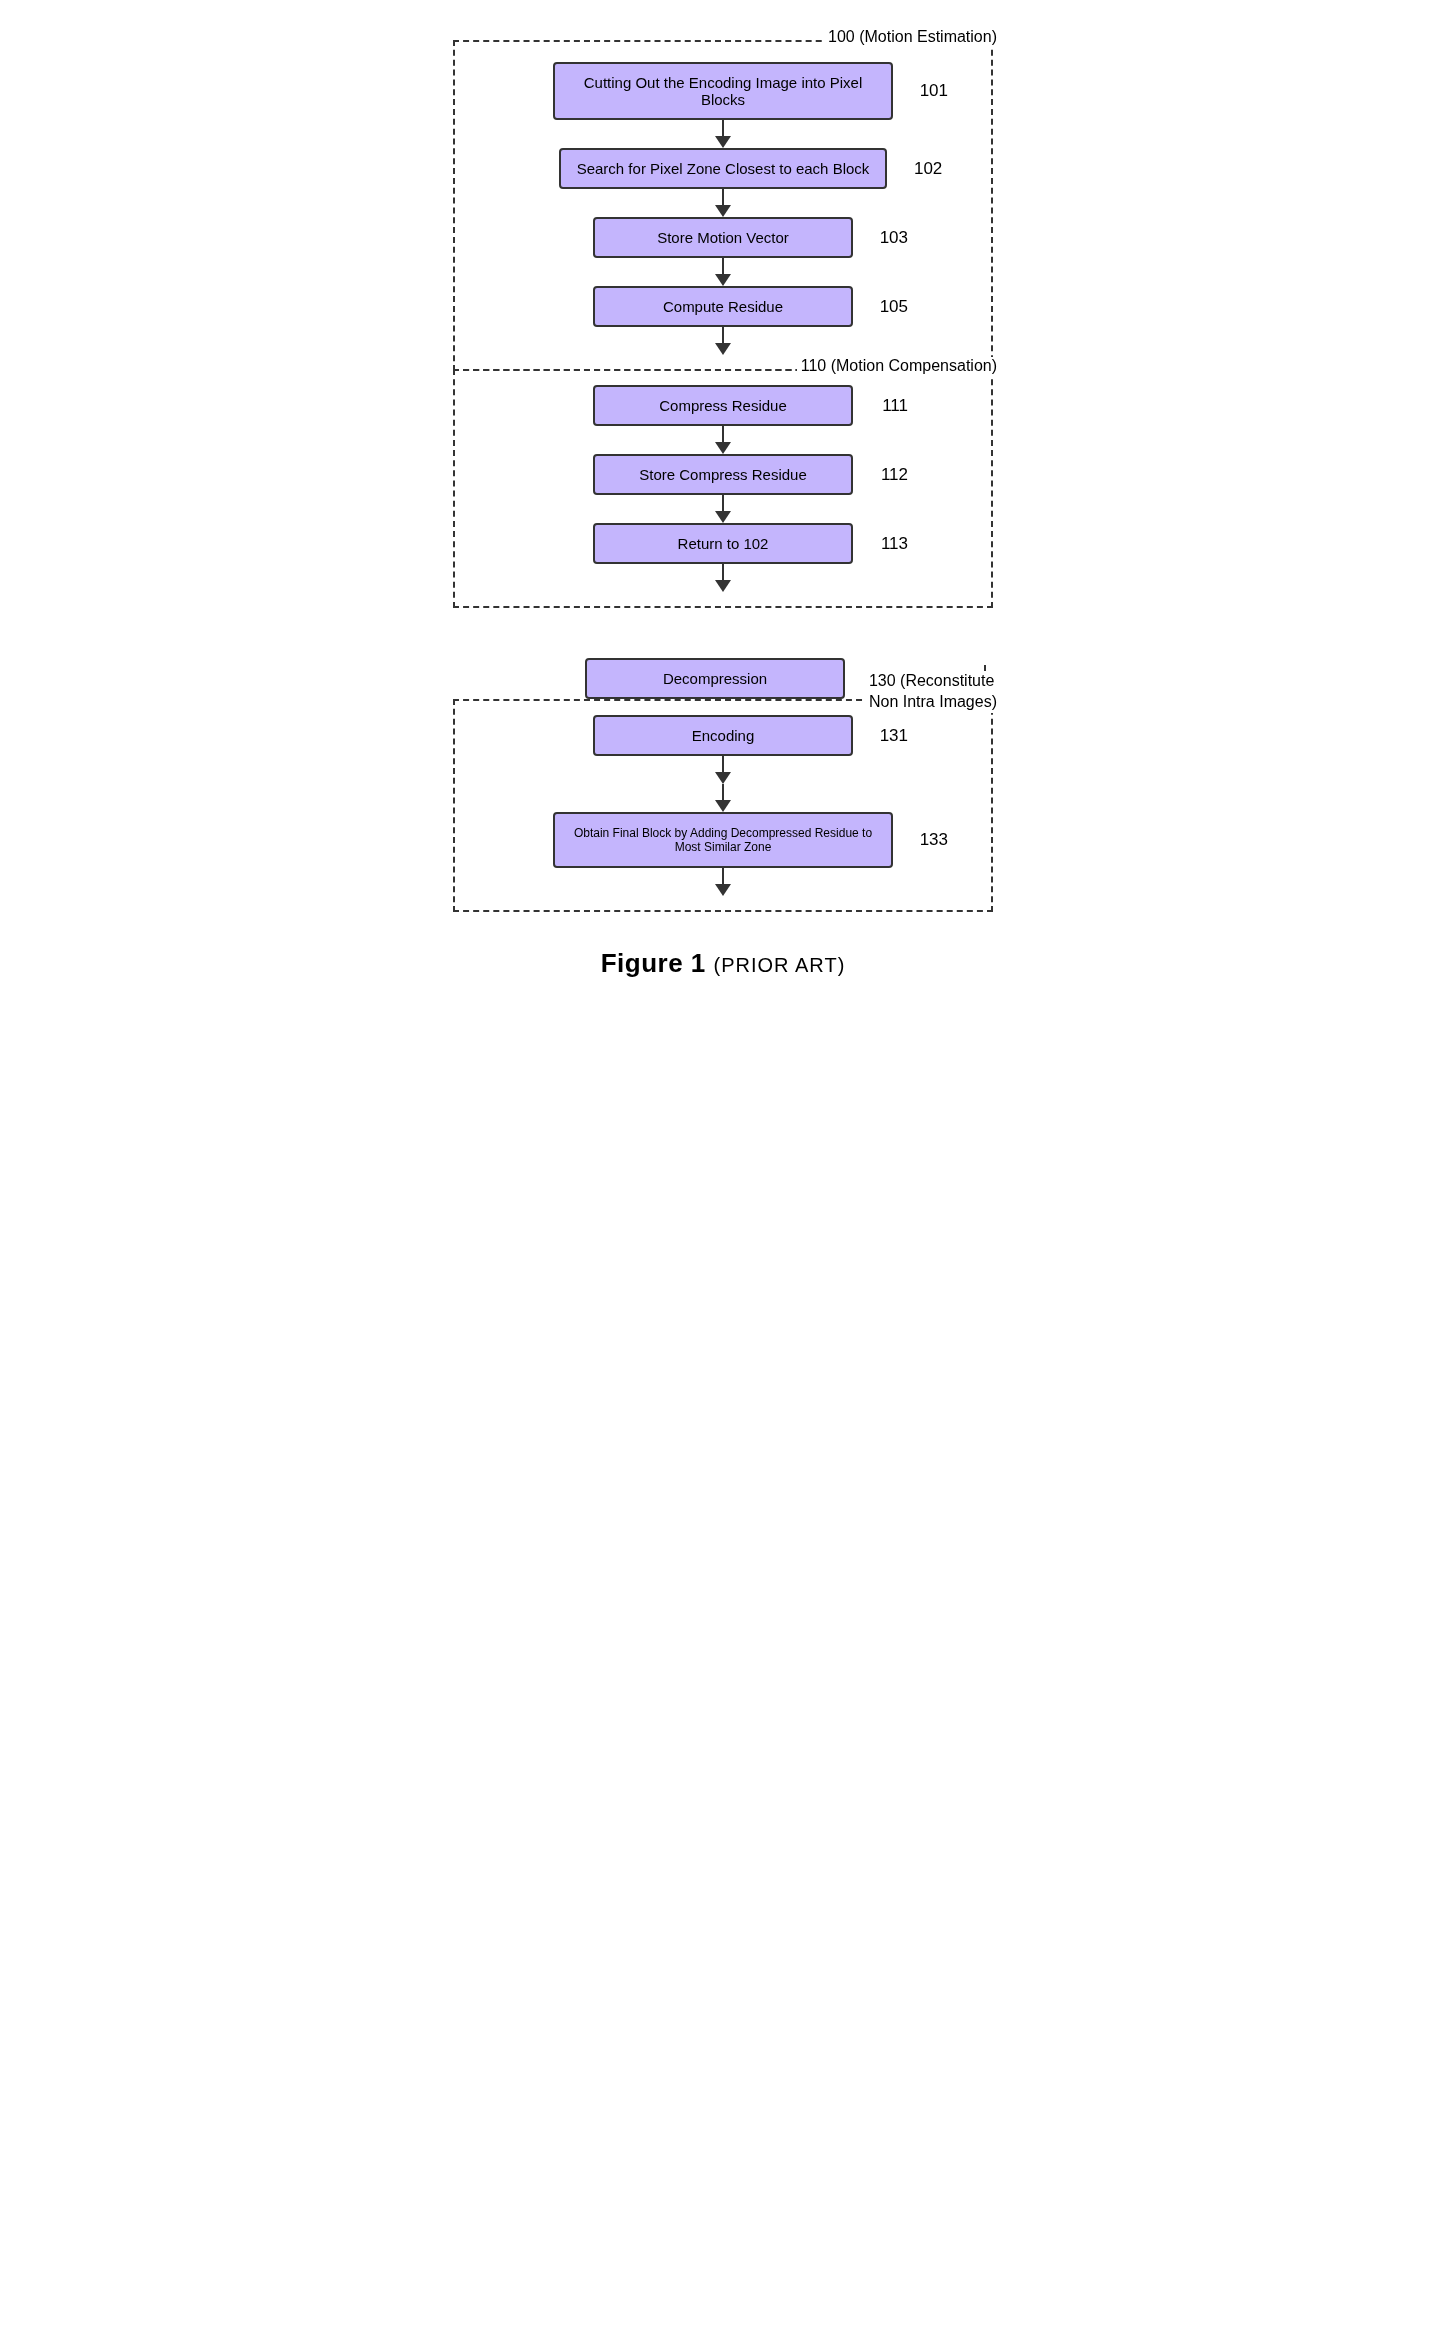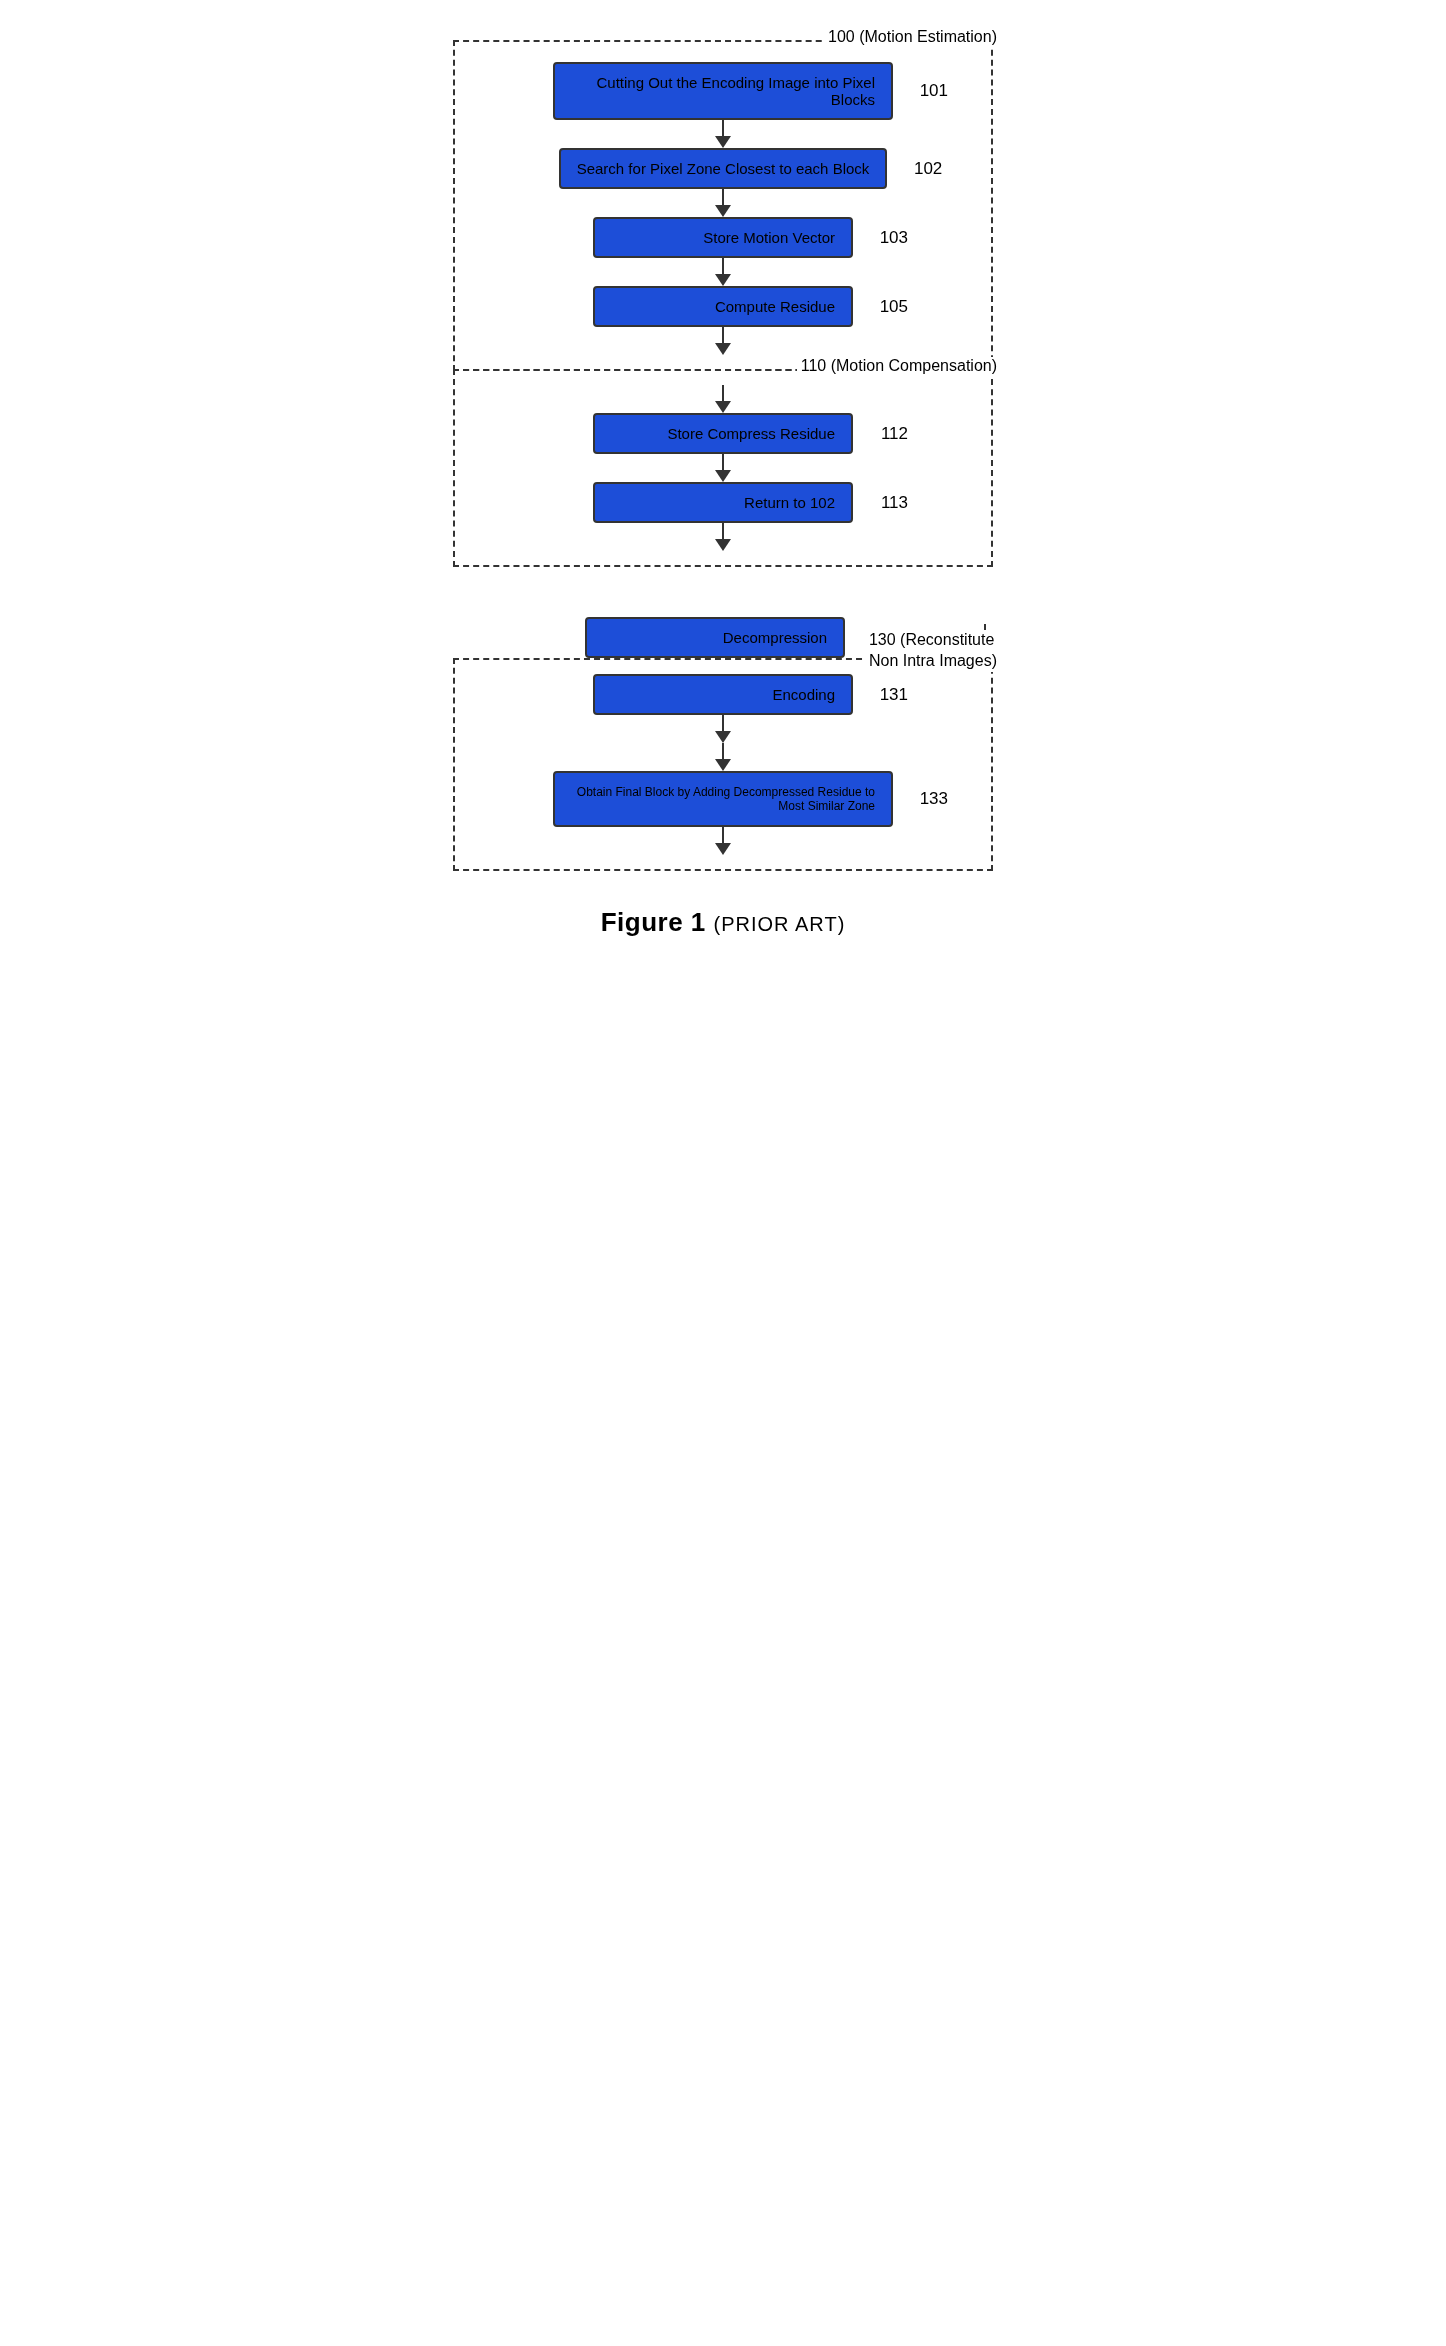--- a/index.html
+++ b/index.html
@@ -26,22 +26,22 @@
       border: 2px dashed #333;
       padding: 20px 18px 14px 18px;
       position: relative;
       margin-bottom: 0;
     }
 
     
     .flow-box {
       border: 2px solid #333;
       border-radius: 4px;
-      background: #1d4ed8;
-      text-align: right;
+      background: #c4b5fd;
+      text-align: center;
       padding: 10px 16px;
       font-size: 15px;
       font-family: Arial, sans-serif;
       position: relative;
       min-width: 260px;
       max-width: 340px;
       width: 100%;
     }
 
     
@@ -215,20 +215,28 @@
         <div class="head"></div>
       </div>
 
     </div>
   </div>
 
   <div class="dashed-box section-mid" style="position:relative; padding-top: 14px;">
     <span class="section-label">110 (Motion Compensation)</span>
     <div class="inner-flow">
 
+      <div class="flow-row">
+        <div class="flow-box-wrapper">
+          <div class="flow-box">
+            <span>Compress Residue</span>
+          </div>
+          <span class="box-label">111</span>
+        </div>
+      </div>
 
       <div class="connector-arrow">
         <div class="line"></div>
         <div class="head"></div>
       </div>
 
       <div class="flow-row">
         <div class="flow-box-wrapper">
           <div class="flow-box">
             <span>Store Compress Residue</span>

